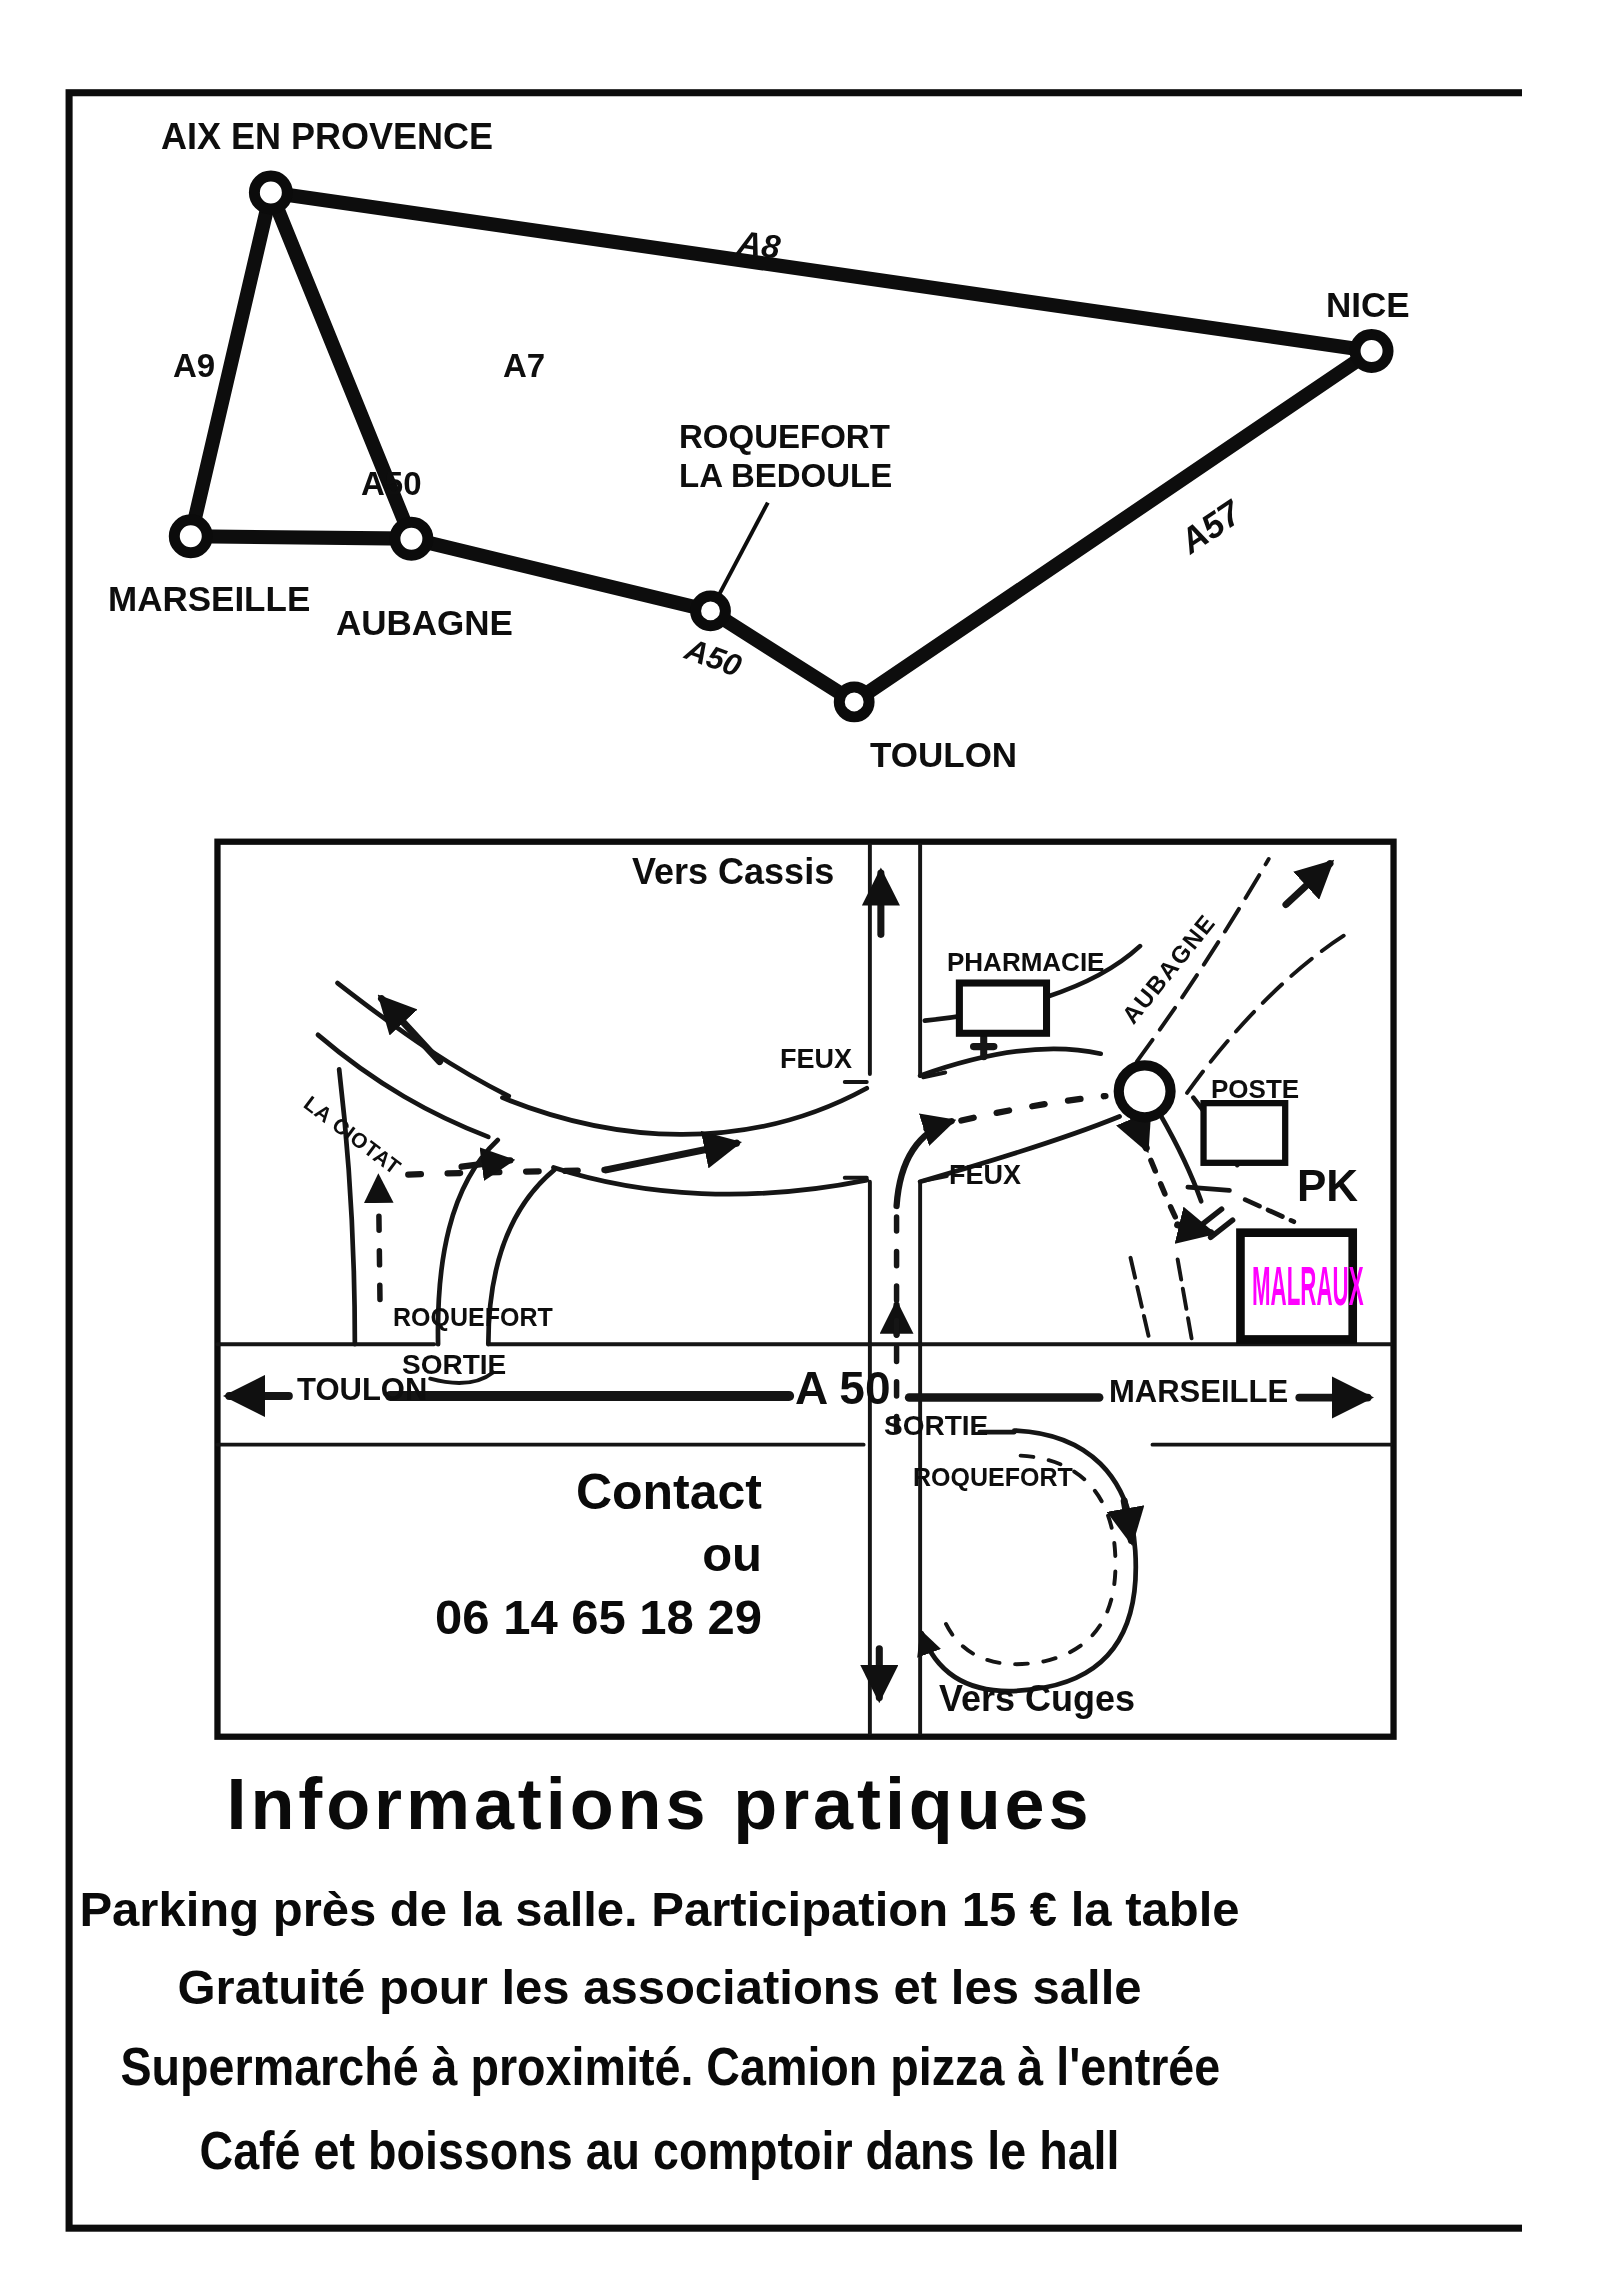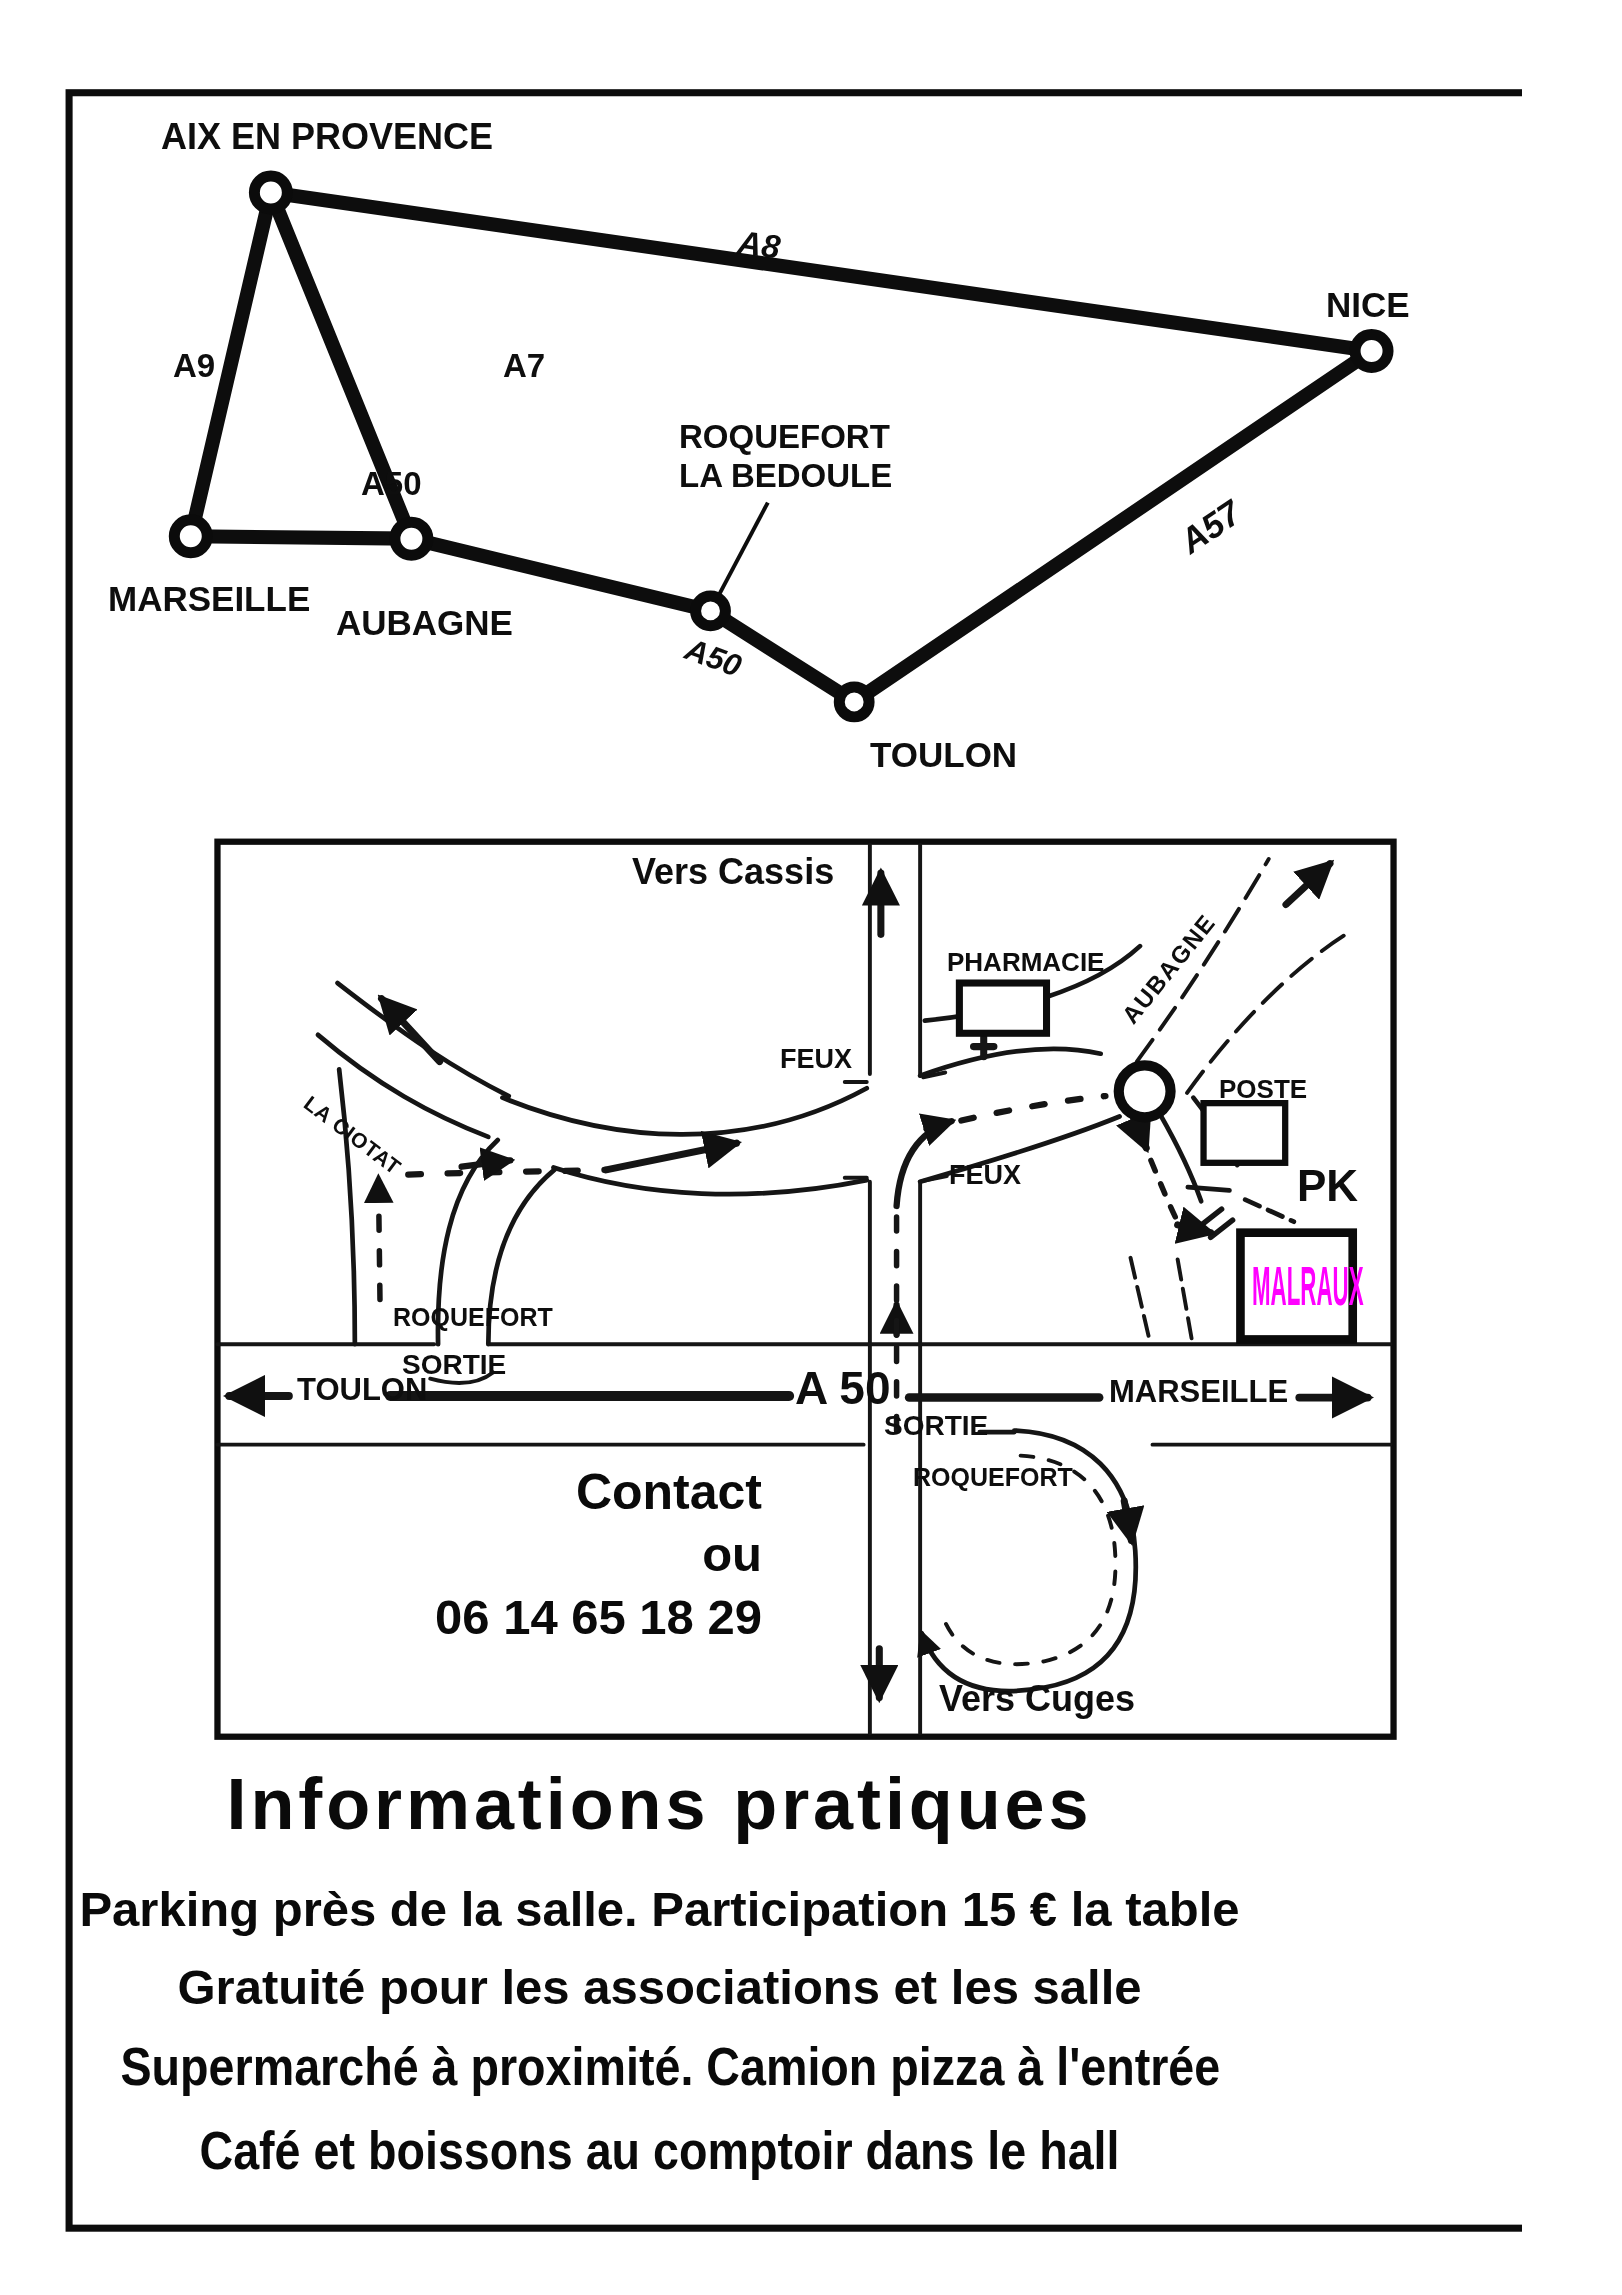--- a/index.html
+++ b/index.html
@@ -145,21 +145,21 @@
   <div class="lbl" style="left:679px;top:459px;font-size:33px;">LA BEDOULE</div>
   <div class="lbl" style="left:108px;top:581px;font-size:35px;">MARSEILLE</div>
   <div class="lbl" style="left:336px;top:605px;font-size:35px;">AUBAGNE</div>
   <div class="lbl it" style="left:685px;top:642px;font-size:31px;transform:rotate(20deg);">A50</div>
   <div class="lbl it" style="left:1178px;top:509px;font-size:35px;transform:rotate(-34deg);">A57</div>
   <div class="lbl" style="left:870px;top:737px;font-size:35px;">TOULON</div>
 
   <div class="lbl" style="left:632px;top:854px;font-size:36px;">Vers Cassis</div>
   <div class="lbl" style="left:947px;top:949px;font-size:26px;">PHARMACIE</div>
   <div class="lbl" style="left:1118px;top:1013px;font-size:24px;letter-spacing:1.6px;transform:rotate(-51deg);transform-origin:left top;">AUBAGNE</div>
-  <div class="lbl" style="left:1211px;top:1076px;font-size:26px;margin-left:8px;">POSTE</div>
+  <div class="lbl" style="left:1211px;top:1076px;font-size:26px;">POSTE</div>
   <div class="lbl" style="left:1297px;top:1164px;font-size:44px;">PK</div>
   <div class="malraux-text" style="left:1252px;top:1255px;font-size:31px;">MALRAUX</div>
   <div class="lbl" style="left:780px;top:1046px;font-size:27px;">FEUX</div>
   <div class="lbl" style="left:949px;top:1162px;font-size:27px;">FEUX</div>
   <div class="lbl" style="left:313px;top:1092px;font-size:21px;letter-spacing:0.8px;transform:rotate(37deg);transform-origin:left top;">LA CIOTAT</div>
   <div class="lbl" style="left:393px;top:1305px;font-size:25px;">ROQUEFORT</div>
   <div class="lbl" style="left:402px;top:1351px;font-size:28px;">SORTIE</div>
   <div class="lbl" style="left:297px;top:1374px;font-size:31px;">TOULON</div>
   <div class="lbl" style="left:795px;top:1365px;font-size:46px;">A 50</div>
   <div class="lbl" style="left:884px;top:1412px;font-size:28px;">SORTIE</div>

